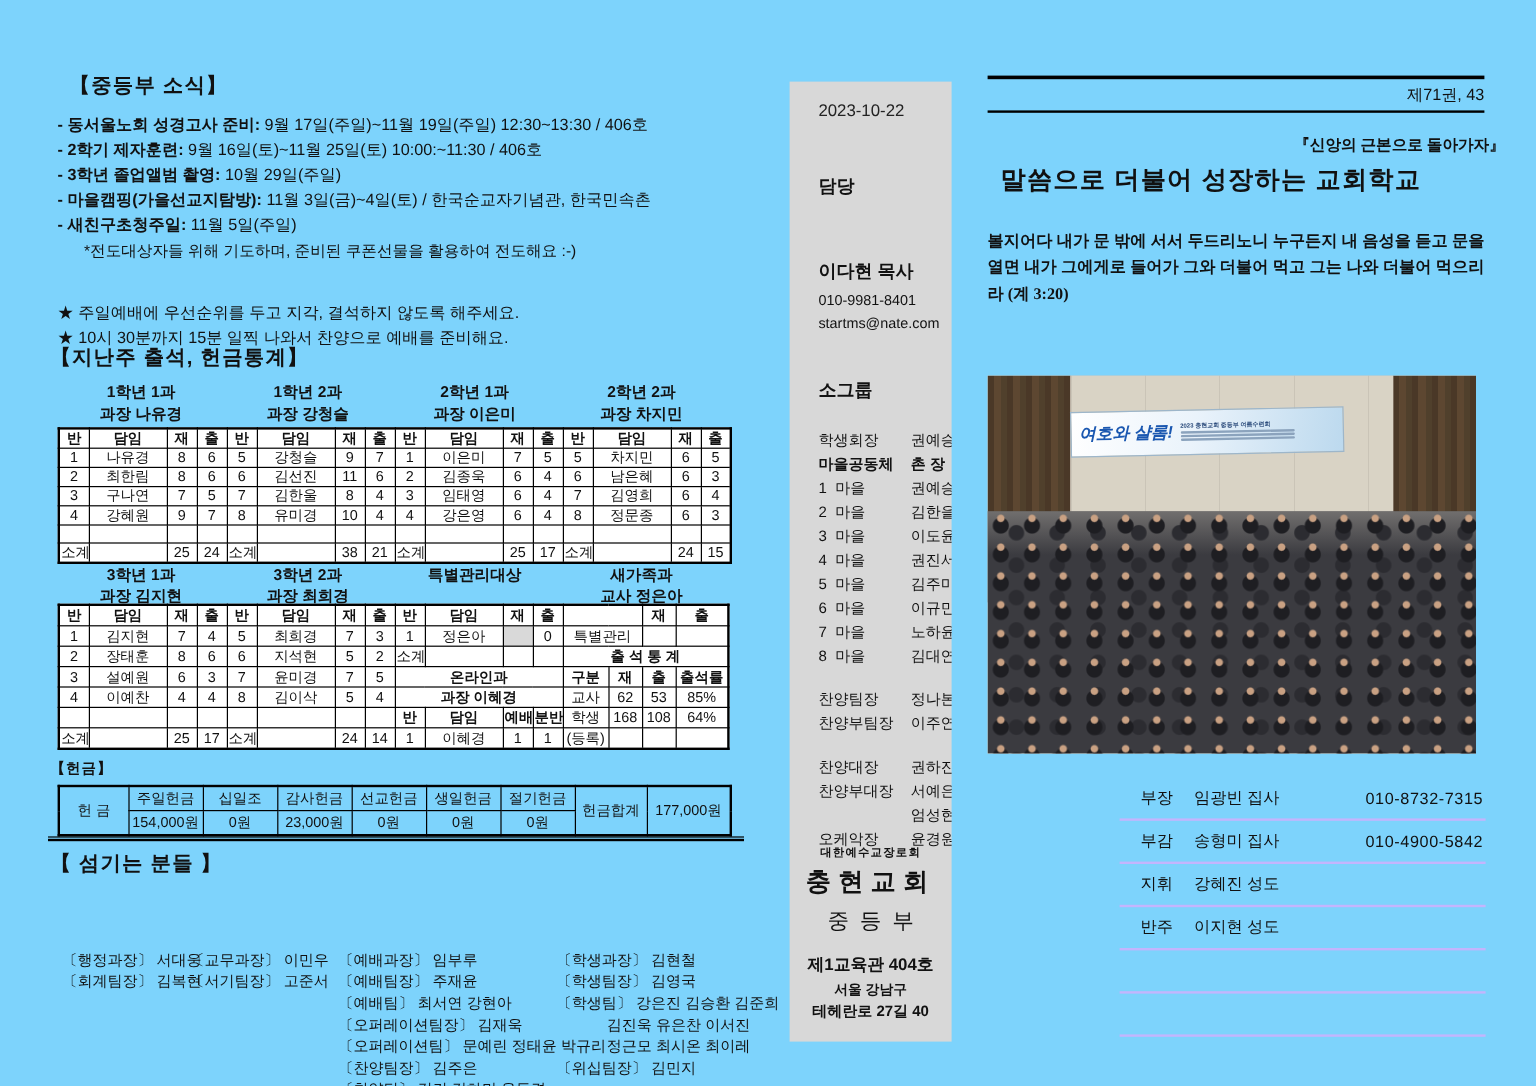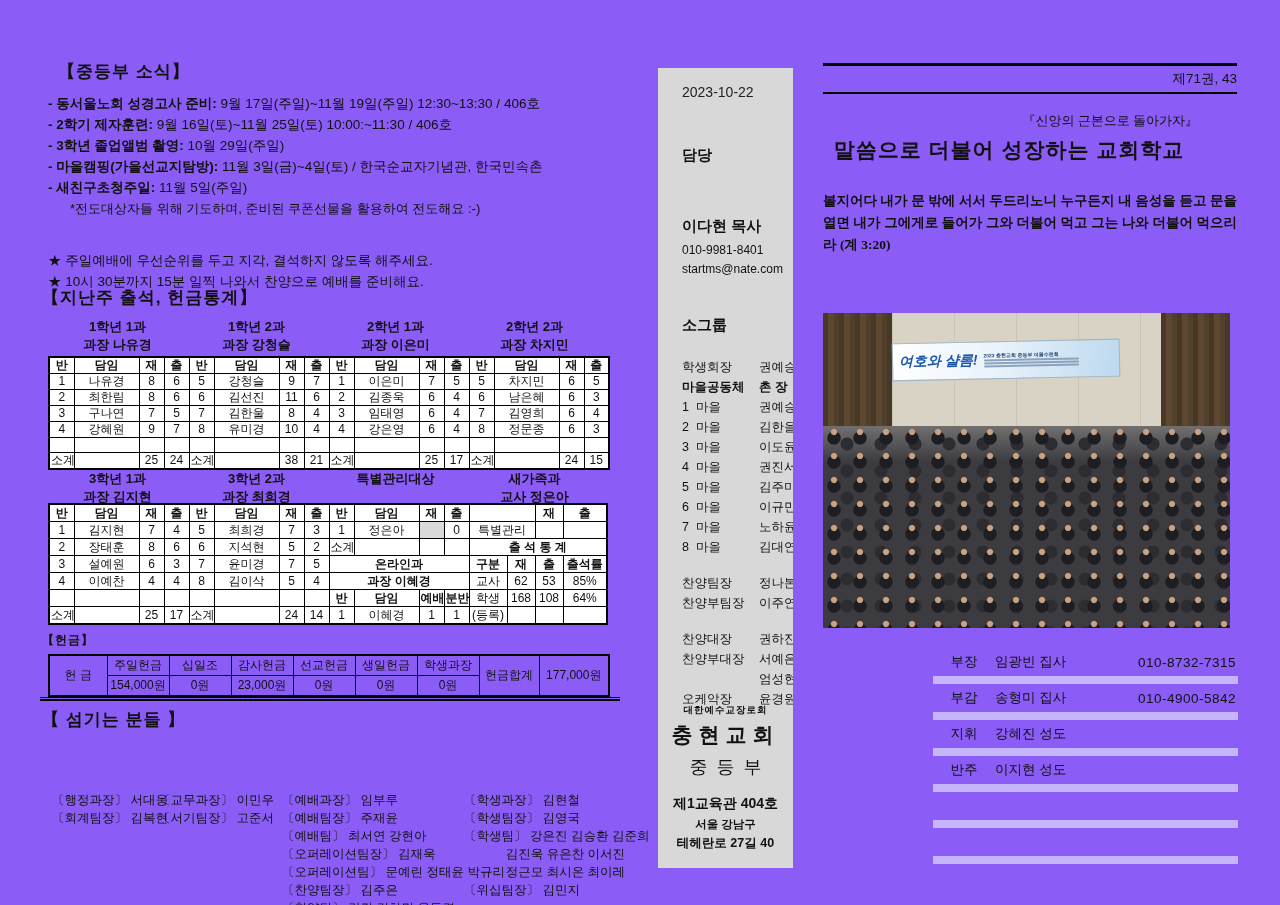--- a/index.html
+++ b/index.html
@@ -1,19 +1,19 @@
 <!DOCTYPE html>
 <html lang="ko"><head>
 <meta charset="utf-8">
 <title>중등부 주보</title>
 <style>
   * { margin:0; padding:0; box-sizing:border-box; }
   html,body { background:#ffffff; }
   body { font-family:"Liberation Sans", sans-serif; color:#111; }
-  .page { position:relative; width:1280px; height:905px; background:#8b5cf6; overflow:hidden; }
+  .page { position:relative; width:1280px; height:905px; background:#7dd3fc; overflow:hidden; }
 
   
   .abs { position:absolute; }
 
   .news { left:58px; top:60px; width:565px; }
   .news-title { font-size:17px; font-weight:bold; margin-bottom:10px; letter-spacing:1px; }
   .news-item { font-size:13.5px; line-height:21px; margin-left:-10px; white-space:pre; }
   .news-label { font-weight:bold; }
   .news-note { font-size:13px; line-height:20px; margin-left:12px; margin-top:1px; }
 
@@ -75,21 +75,21 @@
   .church-name { font-family:"Liberation Serif", serif; font-size:21px; font-weight:bold; letter-spacing:6px; margin-top:4px; }
   .church-dept { font-family:"Liberation Serif", serif; font-size:18px; font-weight:normal; letter-spacing:9px; margin-top:6px; text-indent:9px; }
   .church-addr1 { font-size:14px; font-weight:bold; margin-top:16px; }
   .church-addr2 { font-size:11.5px; font-weight:bold; margin-top:4px; }
   .church-addr3 { font-size:12.5px; font-weight:bold; margin-top:3px; }
 
   
   .rule1 { left:823px; top:63px; width:414px; height:2.5px; background:#000; }
   .issue { left:823px; top:70px; width:414px; text-align:right; font-size:13.5px; }
   .rule2 { left:823px; top:92px; width:414px; height:2px; background:#000; }
-  .slogan { left:788px; top:112px; width:410px; text-align:right; font-family:"Liberation Serif", serif; font-size:13px; font-weight:normal; }
+  .slogan { left:844px; top:112px; width:410px; text-align:right; font-family:"Liberation Serif", serif; font-size:13px; font-weight:bold; }
   .main-title { left:802px; top:136px; width:414px; text-align:center; font-size:21px; font-weight:bold; letter-spacing:1px; }
   .verse { left:823px; top:190px; width:414px; font-family:"Liberation Serif", serif; font-size:13.5px; font-weight:bold; line-height:22px; text-align:justify; }
 
   
   .photo { left:823px; top:313px; width:407px; height:315px; background:#cfc8ba; overflow:hidden; }
   .wood { position:absolute; top:0; height:60%; width:17%;
           background:repeating-linear-gradient(90deg,#4a3827 0 5px,#5d4731 5px 11px,#50402c 11px 16px); }
   .wood-l { left:0; } .wood-r { right:0; }
   .wall { position:absolute; left:17%; right:17%; top:0; height:58%; background:#d9d3c5;
           background-image:repeating-linear-gradient(90deg, rgba(0,0,0,0.07) 0 1px, transparent 1px 62px); }
@@ -106,21 +106,21 @@
            background-image:
              radial-gradient(circle at 11px 6px, #c9a183 2.6px, rgba(0,0,0,0) 3.6px),
              radial-gradient(circle at 11px 12px, #1e1e22 6.2px, rgba(0,0,0,0) 7.2px),
              radial-gradient(circle at 24px 18px, #2c2c31 6px, rgba(0,0,0,0) 7px),
              linear-gradient(to bottom, rgba(214,208,196,0.35), rgba(0,0,0,0) 18%);
            background-size:26px 24px, 26px 24px, 34px 27px, 100% 100%; }
 
   
   .staff { left:933px; top:648px; width:305px; }
   .staff-row { display:grid; grid-template-columns:62px 118px 125px; align-items:center;
-               height:36px; border-bottom:8px solid #c4b5fd; font-size:13.5px; }
+               height:36px; border-bottom:2px solid #c4b5fd; font-size:13.5px; }
   .staff-role { text-align:center; }
   .staff-phone { text-align:right; padding-right:2px; letter-spacing:0.5px; }
 </style>
 </head>
 <body>
 
 <div class="page">
 
   <div class="abs news">
     <div class="news-title">【중등부 소식】</div>
@@ -495,21 +495,21 @@
         <col class="o-amt">
     </colgroup>
     <tbody>
         <tr>
           <td rowspan="2">헌 금</td>
           <td>주일헌금</td>
           <td>십일조</td>
           <td>감사헌금</td>
           <td>선교헌금</td>
           <td>생일헌금</td>
-          <td>학생과장</td>
+          <td>절기헌금</td>
           <td rowspan="2">헌금합계</td>
           <td rowspan="2" class="num">177,000원</td>
         </tr>
         <tr>
           <td class="num">154,000원</td>
           <td class="num">0원</td>
           <td class="num">23,000원</td>
           <td class="num">0원</td>
           <td class="num">0원</td>
           <td class="num">0원</td>

